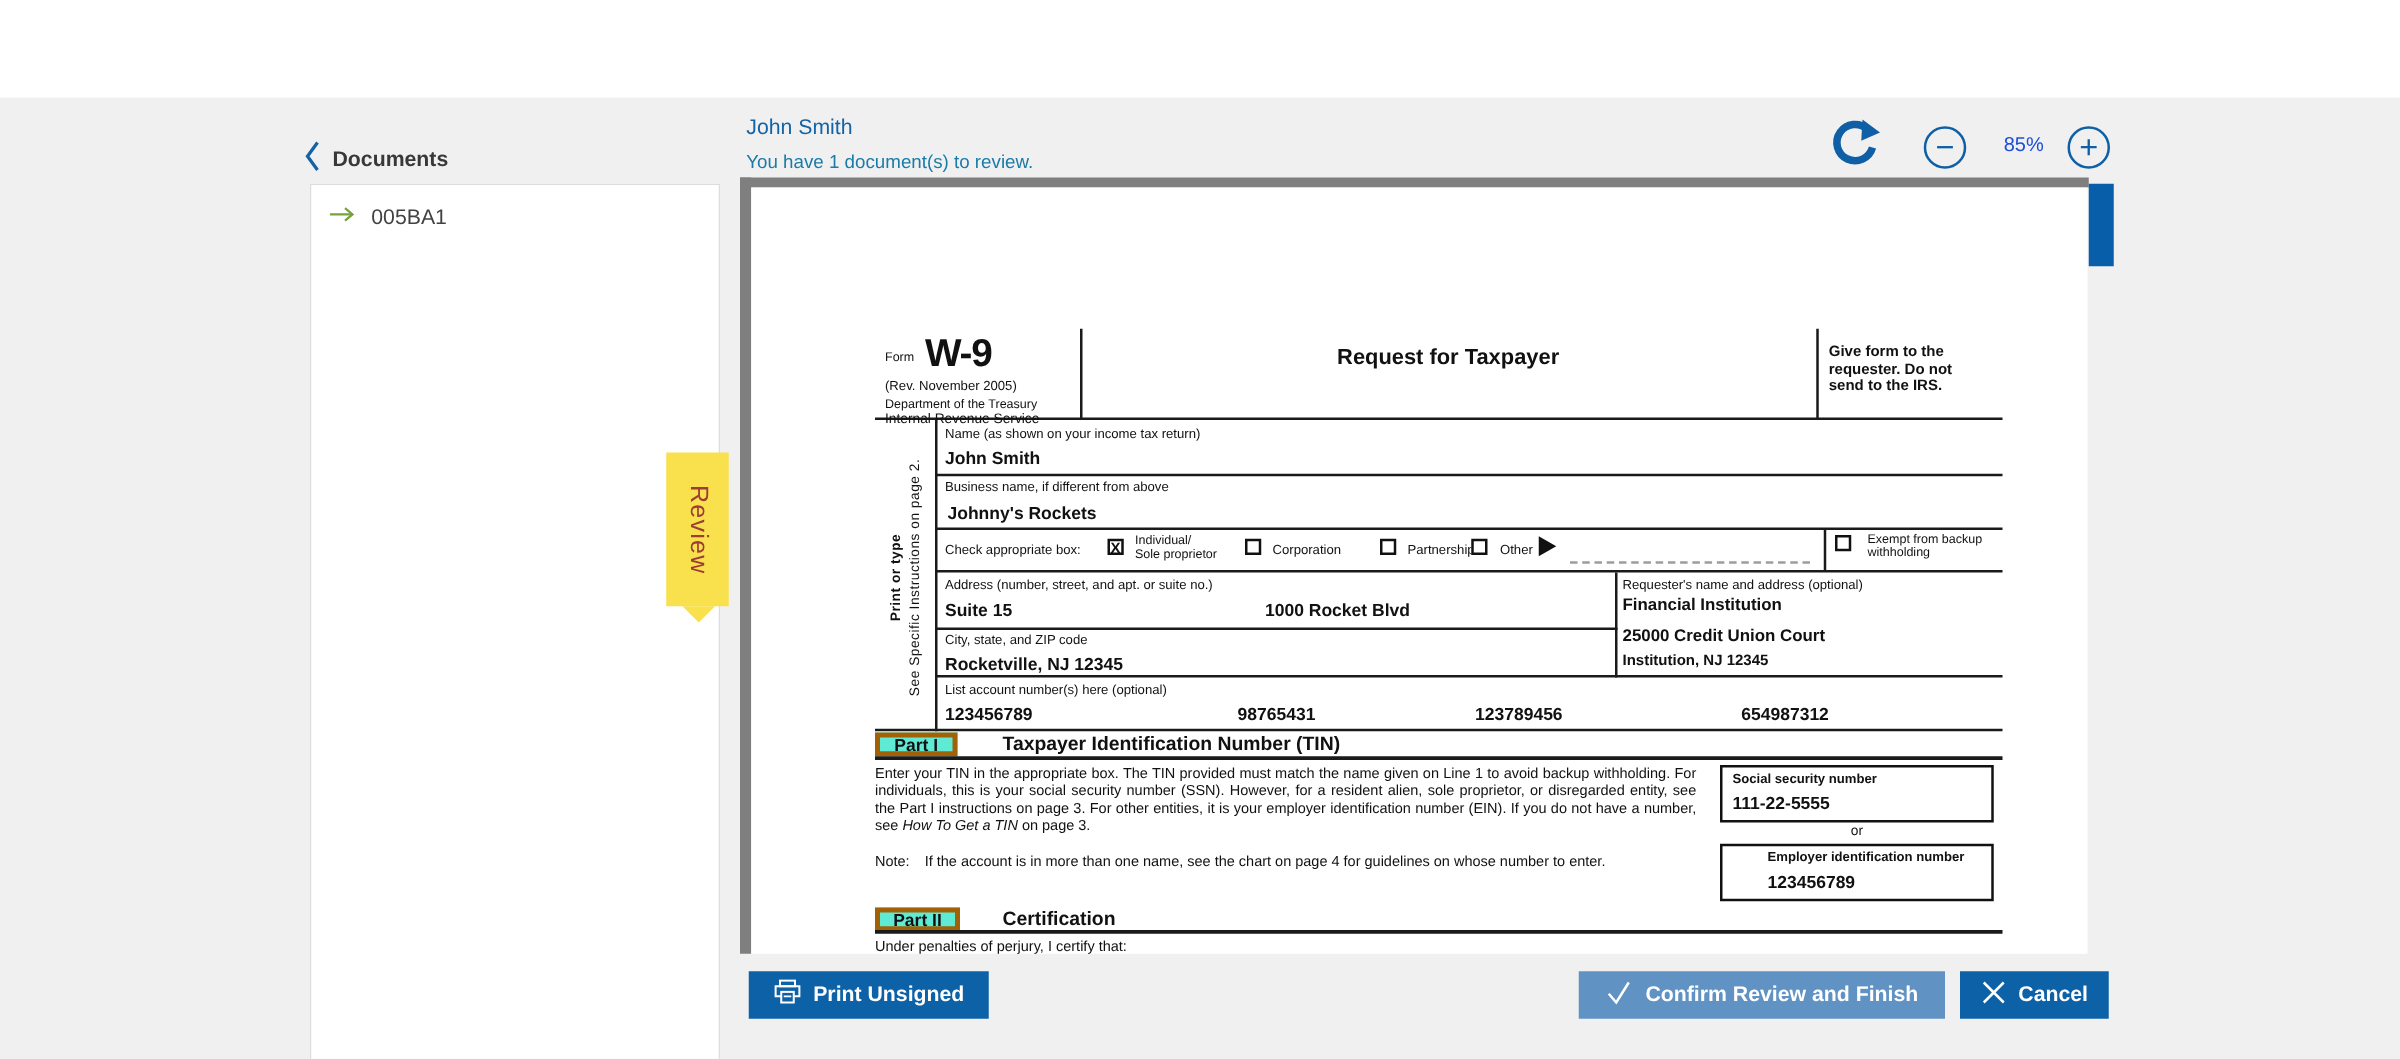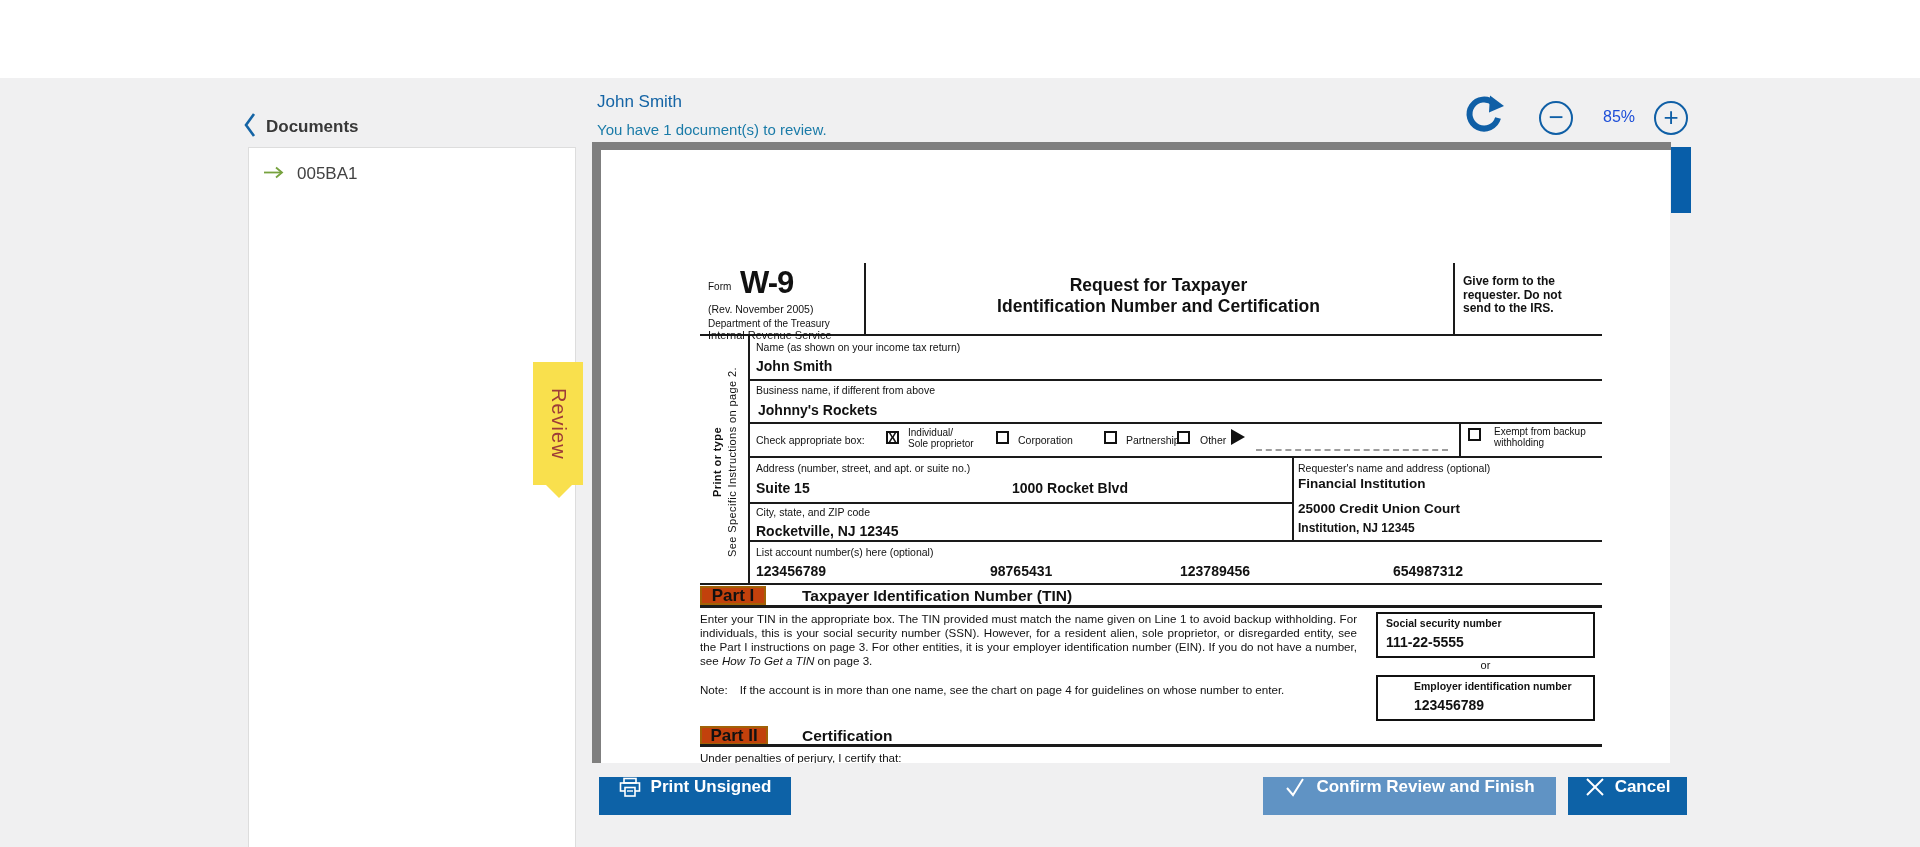--- a/index.html
+++ b/index.html
@@ -32,36 +32,36 @@
   .scroll-thumb { left:1671px; top:147px; width:20px; height:66px; background:#085EA9; cursor:pointer; }
 
   
   .review-flag { left:533px; top:362px; width:50px; height:123px; background:#F9E04D;
                  display:flex; align-items:center; justify-content:center; z-index:5; cursor:pointer; }
   .review-flag-tail { left:546px; top:485px; width:0; height:0; z-index:5;
                  border-left:13px solid transparent; border-right:13px solid transparent; border-top:13px solid #F9E04D; }
   .vflag { writing-mode:vertical-rl; font-size:20px; color:#9E3C38; letter-spacing:1px; }
 
   
-  .btn { position:absolute; top:777px; height:38px; display:flex; justify-content:center;
+  .btn { position:absolute; top:777px; height:38px; display:flex; align-items:center; justify-content:center;
          gap:10px; color:#FFFFFF; font-size:17px; font-weight:600; cursor:pointer; }
   .btn-dark { background:#0D62A7; }
   .btn-light { background:#6093C4; }
 
   
   .w9 { position:absolute; left:99px; top:113px; width:907px; color:#111; }
   .w9 .abs { position:absolute; }
   .hl { background:#1A1A1A; height:2px; }
   .vl { background:#1A1A1A; width:2px; }
   .lbl { font-size:10.5px; white-space:nowrap; }
   .val { font-size:14px; font-weight:bold; white-space:nowrap; }
   .cb { width:13px; height:13px; border:2px solid #111; background:#fff; display:flex;
         align-items:center; justify-content:center; font-size:12px; font-weight:bold; }
   .vtext { writing-mode:vertical-rl; transform:rotate(180deg); font-size:11px; letter-spacing:0.4px; white-space:nowrap; }
-  .badge { border:2px solid #a16207; background:#c2410c; font-weight:bold; font-size:17px;
+  .badge { border:4px solid #a16207; background:#5eead4; font-weight:bold; font-size:14px;
            display:flex; align-items:center; justify-content:center; }
   .ptitle { font-size:15.5px; font-weight:bold; white-space:nowrap; }
   .para { font-size:11.6px; line-height:14px; text-align:justify; }
   .tinbox { border:2px solid #111; background:#fff; }
 </style>
 </head>
 <body>
 
 <div class="abs top-strip"></div>
 
@@ -115,21 +115,20 @@
     <div class="abs vl" style="left:164px; top:0; height:73px;"></div>
     <div class="abs vl" style="left:753px; top:0; height:73px;"></div>
     <div class="abs hl" style="left:0; top:71px; width:902px;"></div>
     <span class="abs" style="left:8px; top:18px; font-size:10px;">Form</span>
     <span class="abs" style="left:40px; top:2px; font-size:31px; font-weight:bold; letter-spacing:-1px;">W-9</span>
     <span class="abs" style="left:8px; top:40px; font-size:10.5px;">(Rev. November 2005)</span>
     <span class="abs" style="left:8px; top:55px; font-size:10px;">Department of the Treasury</span>
     <span class="abs" style="left:8px; top:66px; font-size:11px;">Internal Revenue Service</span>
     <div class="abs" style="left:166px; top:12px; width:585px; text-align:center; font-size:17.5px; font-weight:bold; line-height:21px;">
       <div>Request for Taxpayer</div>
-      <div>Identification Number and Certification</div>
     </div>
     <div class="abs" style="left:763px; top:12px; width:128px; font-size:12px; font-weight:bold; line-height:13.5px;">Give form to the requester. Do not send to the IRS.</div>
 
     <div class="abs" style="left:0; top:74px; width:48px; height:250px; display:flex; align-items:center; justify-content:center; gap:3px;">
       <span class="vtext" style="font-weight:bold;">Print or type</span>
       <span class="vtext">See Specific Instructions on page 2.</span>
     </div>
     <div class="abs vl" style="left:48px; top:73px; height:249px;"></div>
 
     <span class="abs lbl" style="left:56px; top:78px;">Name (as shown on your income tax return)</span>

